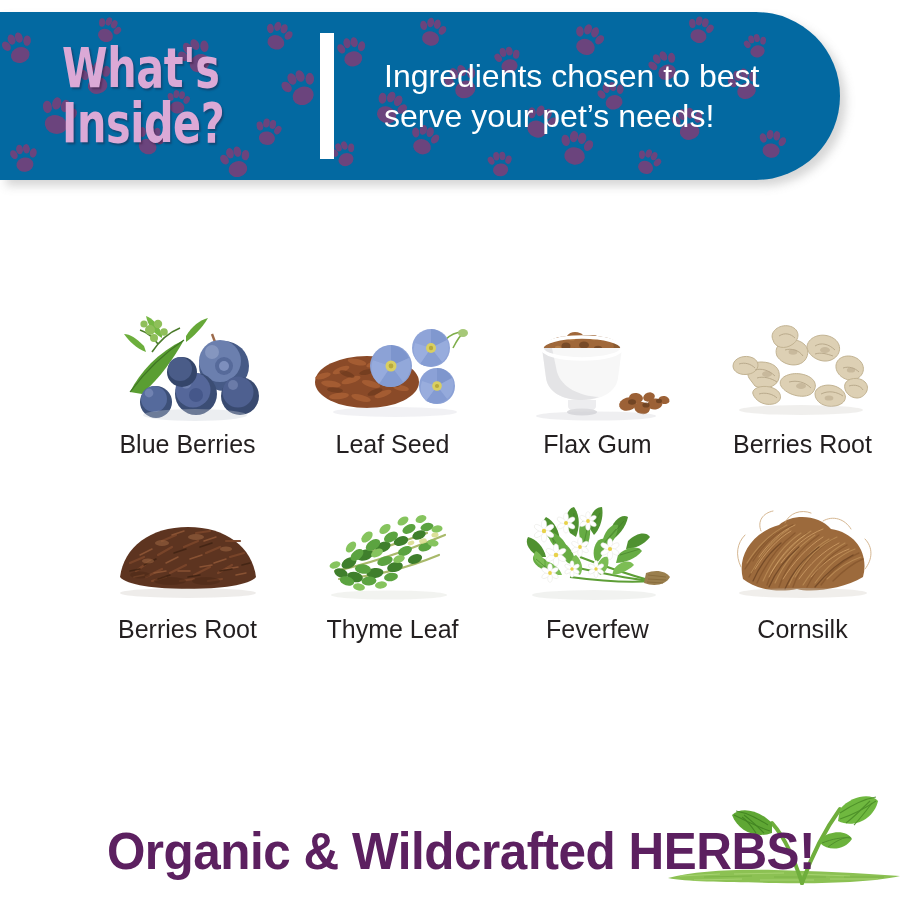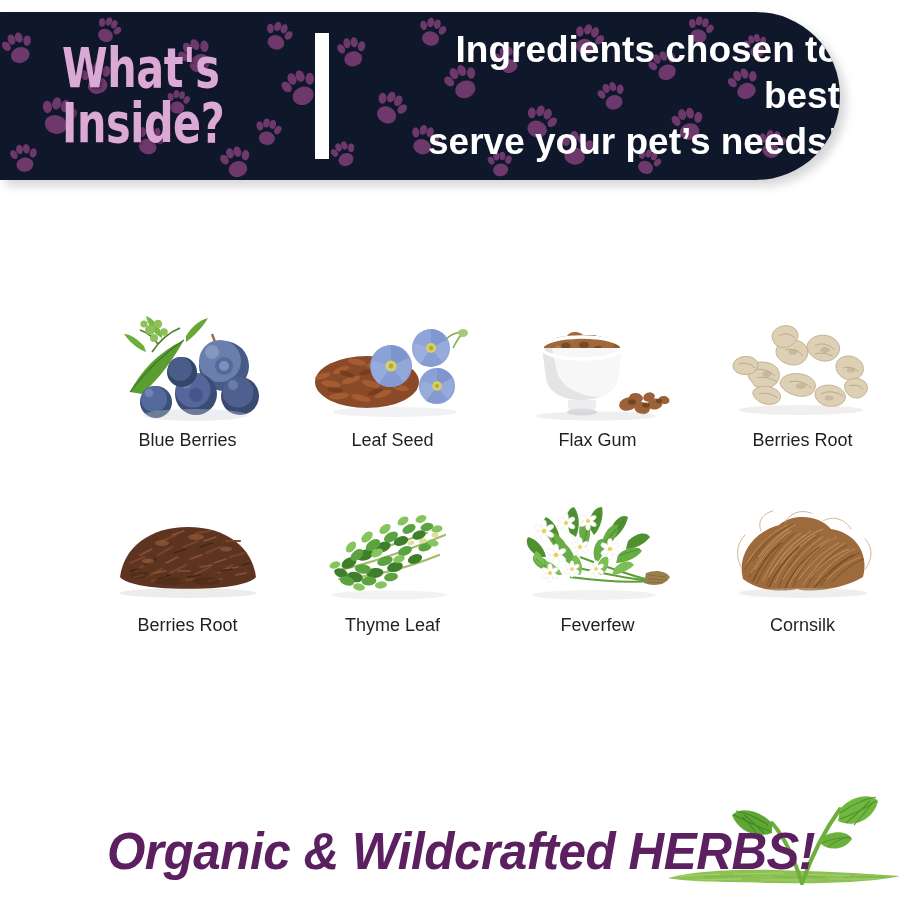--- a/index.html
+++ b/index.html
@@ -16,21 +16,21 @@
     -webkit-font-smoothing: antialiased;
   }
 
   
   #header-banner {
     position: absolute;
     left: 0;
     top: 12px;
     width: 840px;
     height: 168px;
-    background: #0f172a;
+    background: #0369a1;
     border-radius: 0 84px 84px 0;
     box-shadow: 6px 6px 10px rgba(120,120,120,0.30);
     overflow: hidden;
   }
   #paw-pattern {
     position: absolute;
     inset: 0;
     pointer-events: none;
   }
   #header-inner {
@@ -56,26 +56,25 @@
   #header-divider {
     width: 14px;
     height: 126px;
     background: #ffffff;
     margin-left: 8px;
     flex: none;
   }
   #header-tagline {
     color: #ffffff;
     font-family: "Liberation Sans", sans-serif;
-    font-weight: 700;
-    font-size: 37px;
+    font-weight: 400;
+    font-size: 32px;
     line-height: 1.25;
     margin-left: 50px;
     white-space: pre-line;
-    text-align: right;
   }
 
   
   #ingredient-grid {
     position: absolute;
     left: 85px;
     top: 300px;
     width: 840px;
     display: grid;
     grid-template-columns: repeat(4, 205px);
@@ -91,34 +90,33 @@
   .ingredient-art {
     width: 175px;
     height: 125px;
     position: relative;
     display: block;
   }
   .ingredient-art svg { display: block; width: 100%; height: 100%; }
   .ingredient-label {
     margin-top: 6px;
     font-family: "Liberation Sans", sans-serif;
-    font-size: 18px;
+    font-size: 25px;
     color: #231f20;
     text-align: center;
     line-height: 1.1;
   }
 
   
   #footer-banner {
     position: absolute;
     left: 0;
     bottom: 12px;
     width: 922px;
     height: 100px;
-    font-style: italic;
   }
   #footer-text {
     position: absolute;
     left: 50%;
     bottom: 14px;
     transform: translateX(-50%) scaleX(0.95);
     transform-origin: center bottom;
     color: #5c2060;
     font-family: "Liberation Sans", sans-serif;
     font-weight: 700;

